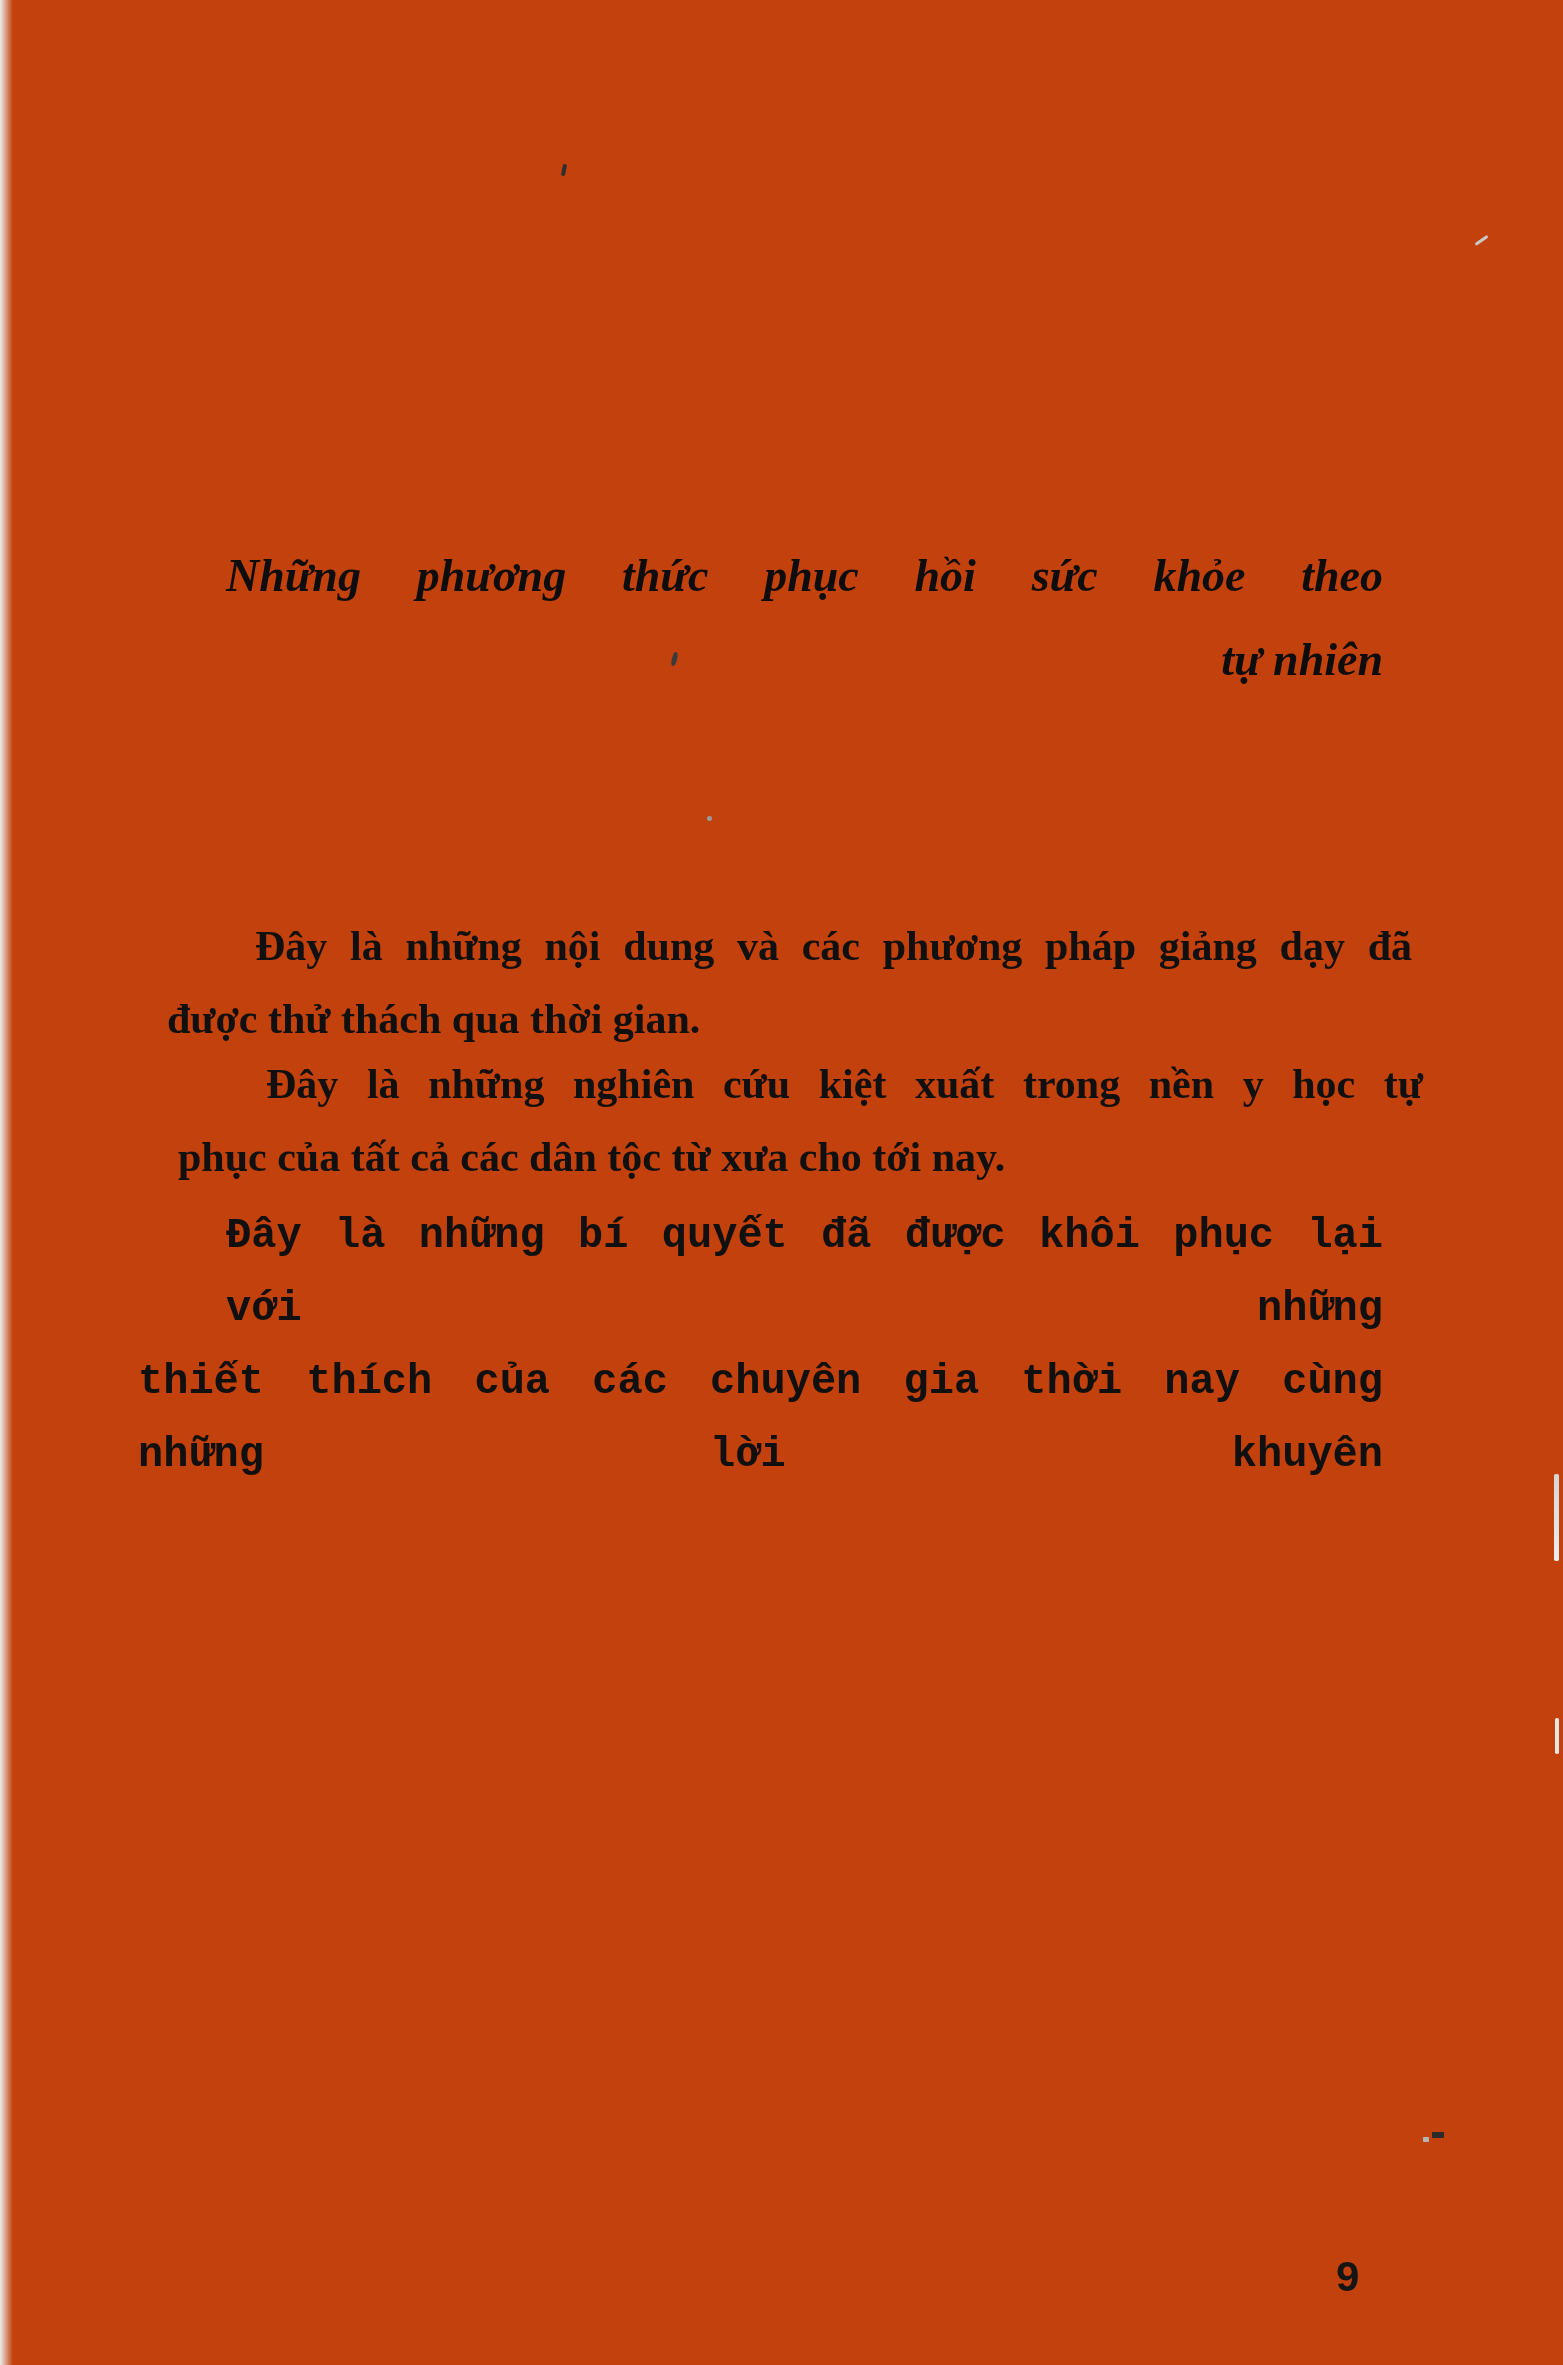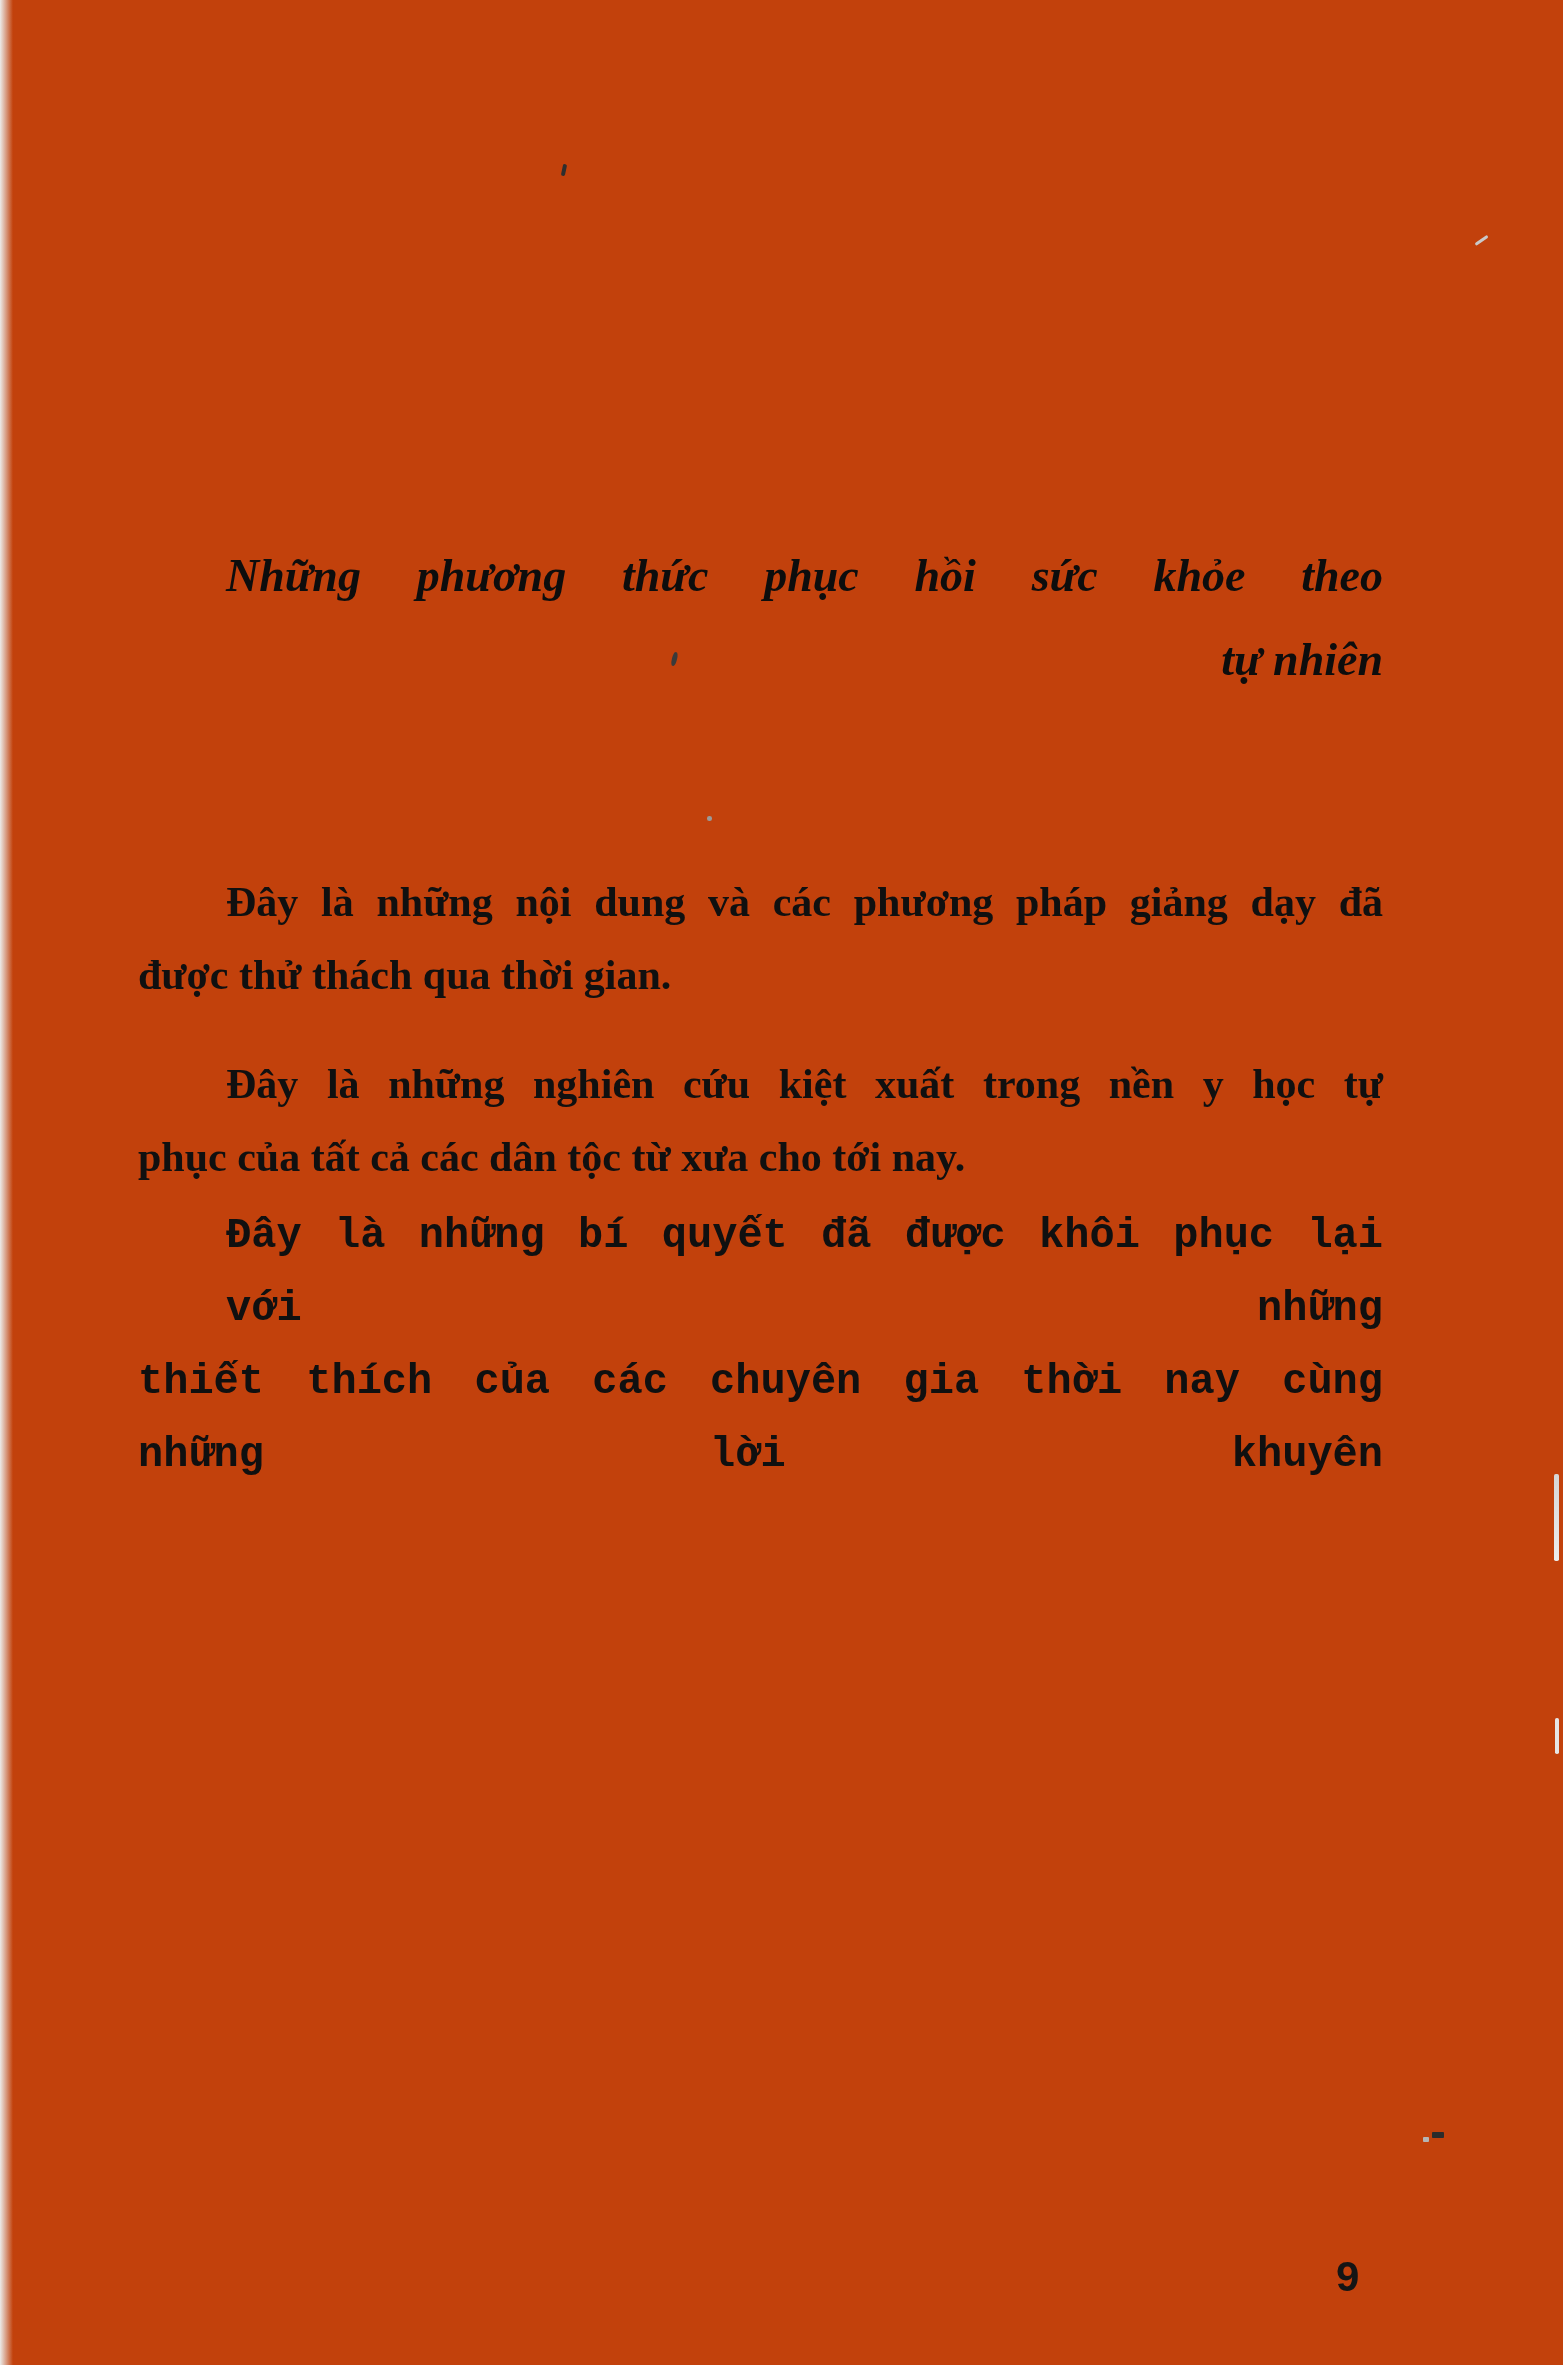--- a/index.html
+++ b/index.html
@@ -57,22 +57,22 @@
     text-align: justify;
     text-align-last: justify;
   }
   .para .line--first {
     padding-left: 88px;
   }
   .para .line--last {
     text-align: center;
     text-align-last: left;
   }
-  #para-0 { top: 866px; }
-  #para-1 { top: 1048px; }
+  #para-0 { top: 910px; margin-left: 29px; }
+  #para-1 { top: 1048px; margin-left: 40px; }
   #para-2 { top: 1200px; font-family: Liberation Mono, monospace; }
 
   .page-number {
     position: absolute;
     left: 1336px;
     top: 2253px;
     font-family: "Liberation Sans", "DejaVu Sans", sans-serif;
     font-size: 42px;
     font-weight: 700;
     color: #151515;

